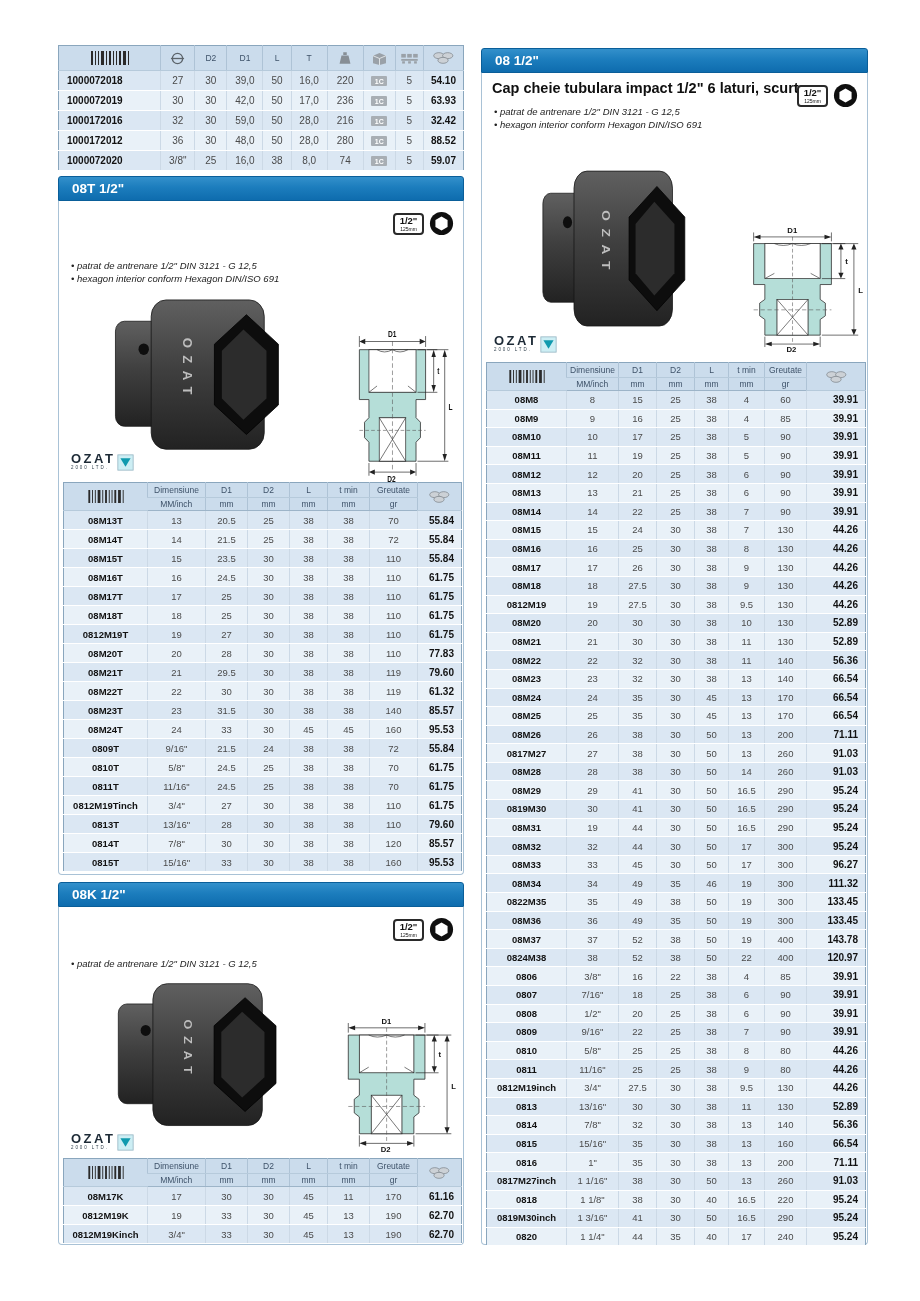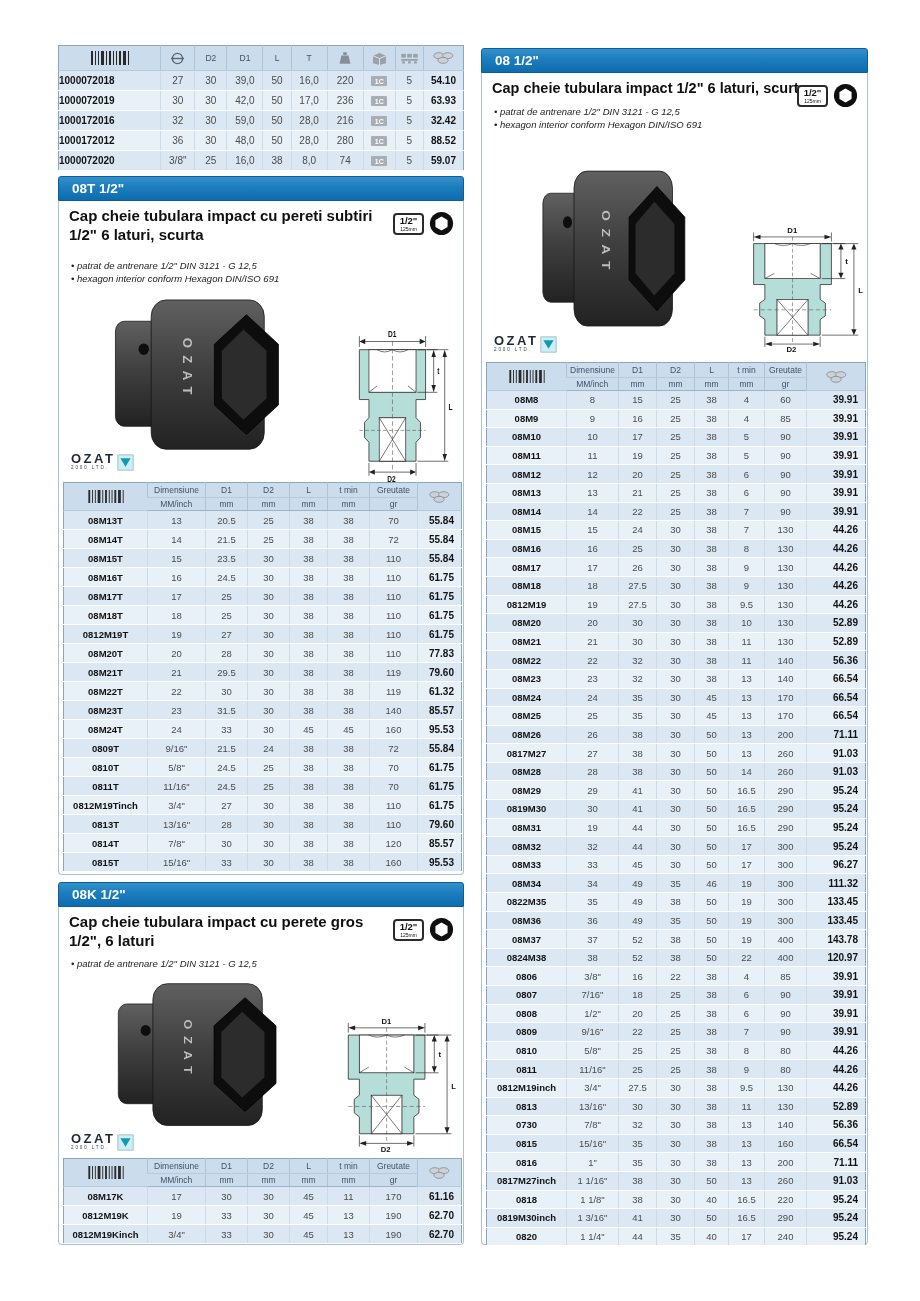--- a/index.html
+++ b/index.html
@@ -48,21 +48,21 @@
   .dtable tbody td{
     text-align:center;color:#4a4a4a;font-size:9.5px;padding:0;
     border-left:1px solid #ccd9e6;border-bottom:1px solid #fff;vertical-align:middle;
   }
   .dtable tbody td:first-child{border-left:none;}
   .dtable tbody tr:nth-child(odd){background:#dbe7f3;}
   .dtable tbody tr:nth-child(even){background:#e9f1f8;}
   .dtable td.code{font-weight:bold;color:#121212;}
   .dtable td.price{font-weight:bold;color:#121212;font-size:10px;text-align:right;padding-right:7px;}
   .t-top tbody td{height:19px;font-size:10px;}
-  .t-top td.code{text-align:left;padding-left:0;}
+  .t-top td.code{text-align:left;padding-left:8px;}
   .t-08t tbody td,.t-08k tbody td{height:18px;}
   .t-08 tbody td{height:17.6px;}
   .icon-th svg{display:block;margin:0 auto;}
   .pack-badge{display:inline-block;background:#a8aeb4;color:#fff;font-size:7px;font-weight:bold;
     padding:1.5px 3.5px;border-radius:1px;line-height:7px;}
   .pagenum{position:absolute;left:0;right:0;top:1303px;text-align:center;font-size:11.5px;color:#222;}
 </style>
 </head>
 <body>
 
@@ -289,21 +289,20 @@
           <td class="price">59.07</td>
         </tr>
       </tbody>
   </table>
 </div>
 
 <div class="sec-bar" style="left:58px;top:176px;width:406px;">
   <span>08T 1/2"</span>
 </div>
 <div class="sec-box" style="left:58px;top:201px;width:406px;height:674px;">
-  <div class="sec-title" style="width:330px;">Cap cheie tubulara impact cu pereti subtiri 1/2" 6 laturi, scurta</div>
   <div class="badges">
     <div class="badge-half">
       <div class="bt">1/2"</div>
       <div class="bb">125mm</div>
     </div>
     <svg class="hexic">
         <use href="#sym-hex"></use>
       </svg>
   </div>
   <div class="bullets" style="top:58px;">
@@ -559,21 +558,20 @@
           </tr>
         </tbody>
     </table>
   </div>
 </div>
 
 <div class="sec-bar" style="left:58px;top:882px;width:406px;">
   <span>08K 1/2"</span>
 </div>
 <div class="sec-box" style="left:58px;top:907px;width:406px;height:338px;">
-  <div class="sec-title" style="width:330px;">Cap cheie tubulara impact cu perete gros 1/2", 6 laturi</div>
   <div class="badges">
     <div class="badge-half">
       <div class="bt">1/2"</div>
       <div class="bb">125mm</div>
     </div>
     <svg class="hexic">
         <use href="#sym-hex"></use>
       </svg>
   </div>
   <div class="bullets" style="top:50px;">
@@ -1130,21 +1128,21 @@
             <td class="code">0813</td>
             <td class="val">13/16"</td>
             <td class="val">30</td>
             <td class="val">30</td>
             <td class="val">38</td>
             <td class="val">11</td>
             <td class="val">130</td>
             <td class="price">52.89</td>
           </tr>
           <tr>
-            <td class="code">0730</td>
+            <td class="code">0814</td>
             <td class="val">7/8"</td>
             <td class="val">32</td>
             <td class="val">30</td>
             <td class="val">38</td>
             <td class="val">13</td>
             <td class="val">140</td>
             <td class="price">56.36</td>
           </tr>
           <tr>
             <td class="code">0815</td>

